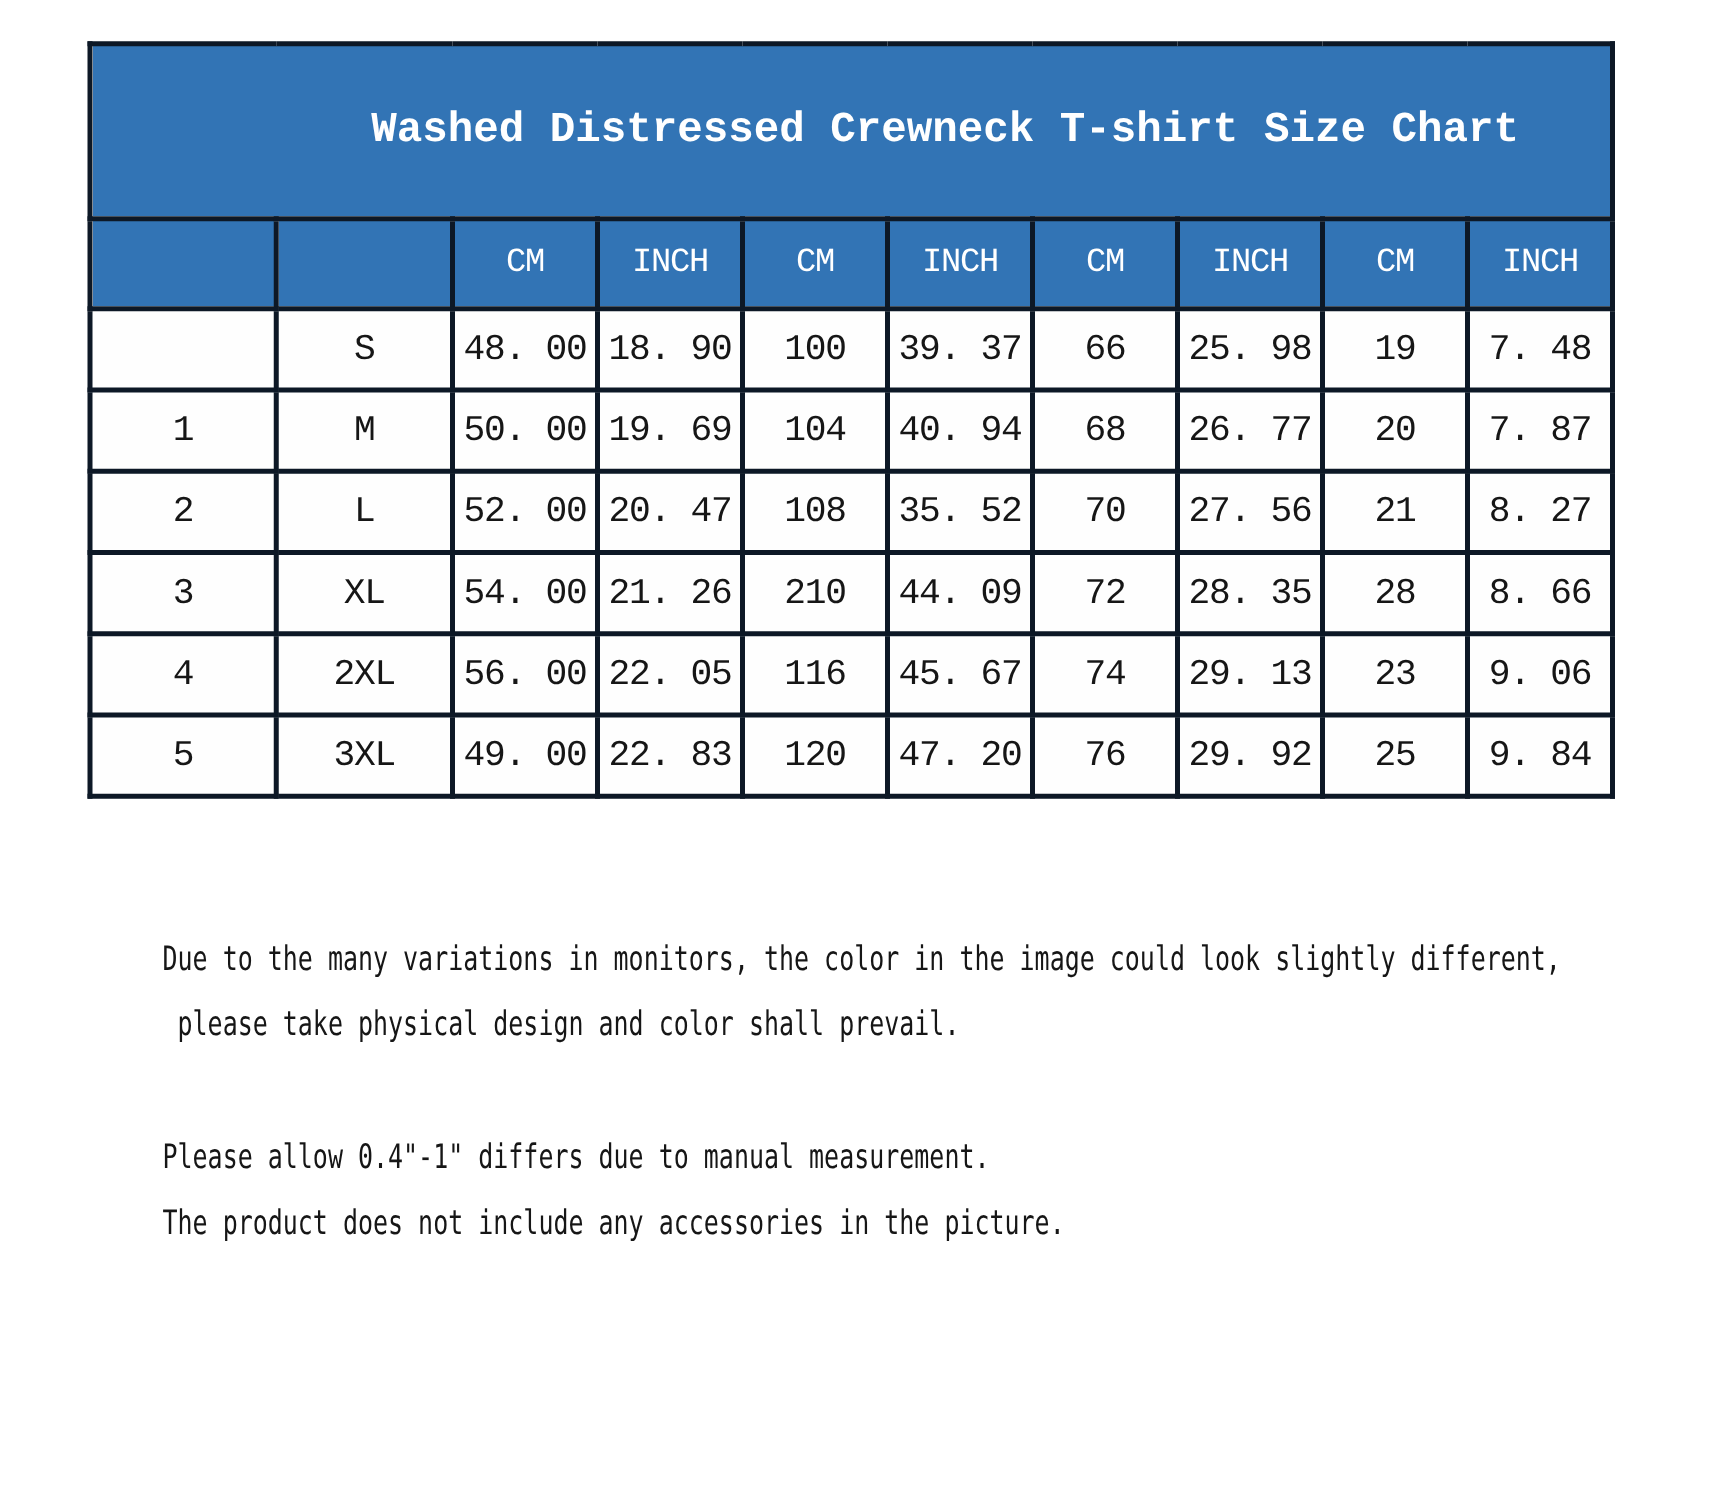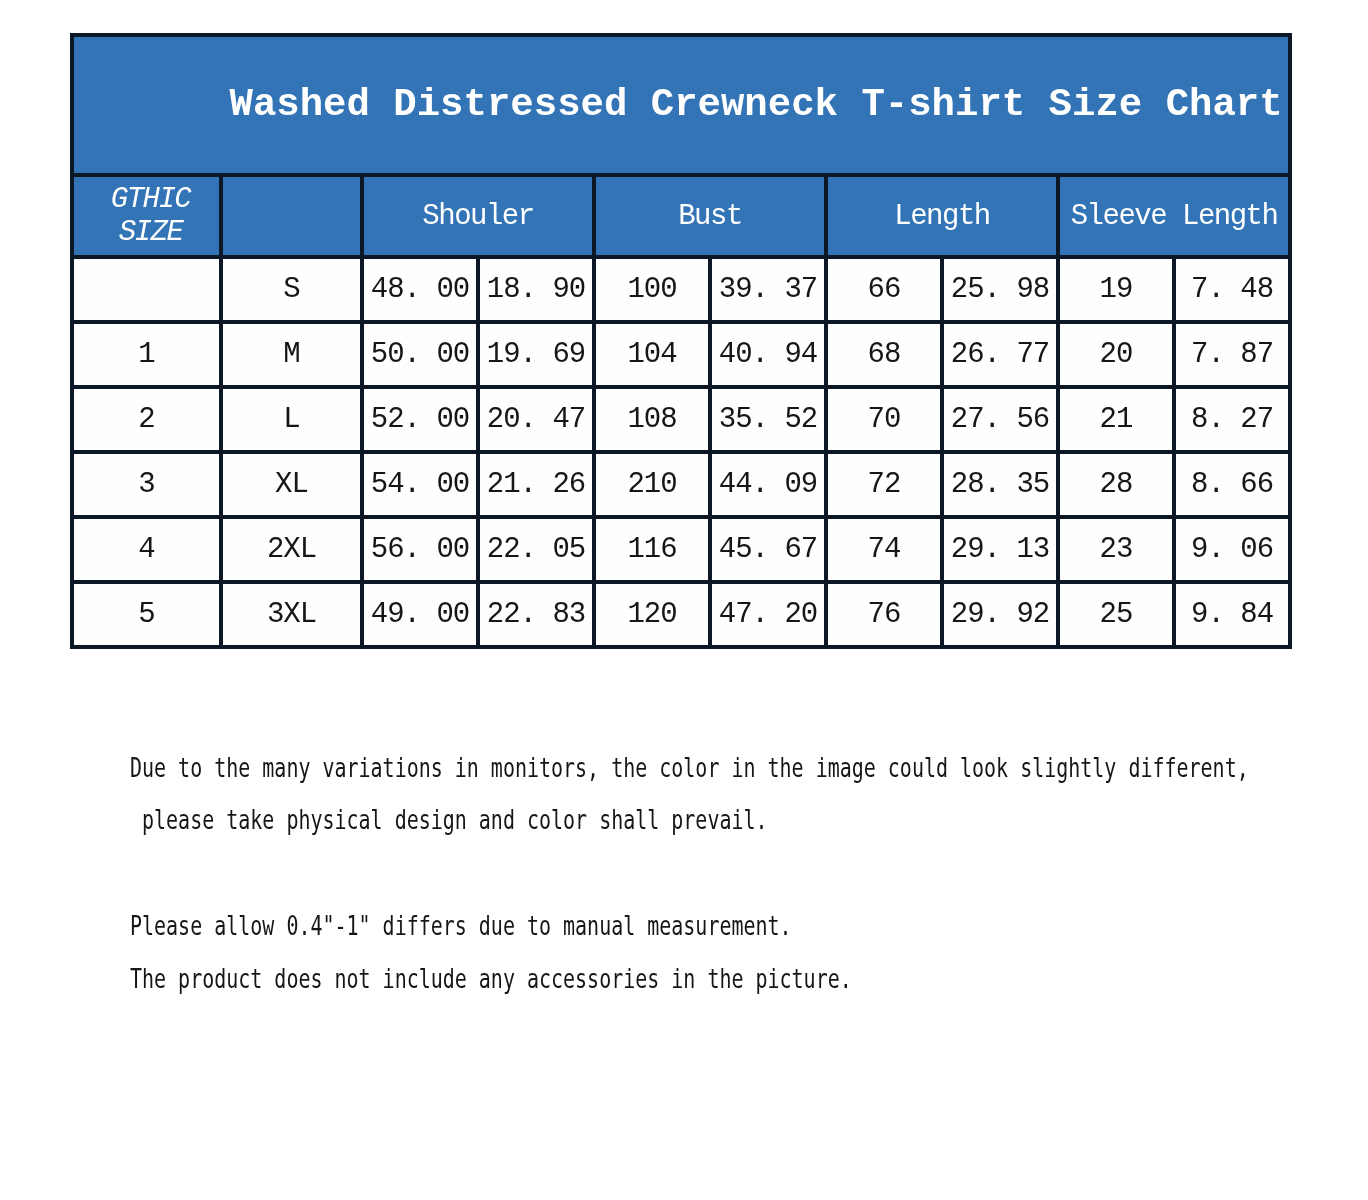--- a/index.html
+++ b/index.html
@@ -30,21 +30,21 @@
     text-align: center;
     vertical-align: middle;
     overflow: hidden;
   }
   
   th.banner {
     height: 140px;
     background: #3274b5;
     color: #ffffff;
     font-family: "Liberation Mono", monospace;
-    font-size: 39px;
+    font-size: 34px;
     font-weight: bold;
     letter-spacing: 0px;
     padding-left: 150px;
     border-bottom-width: 5px;
   }
   
   tr.group-row th {
     height: 82px;
     background: #3274b5;
     color: #ffffff;
@@ -117,29 +117,33 @@
           <col style="width:116px">
         <col style="width:116px">
           <col style="width:116px">
       </colgroup>
 
       <thead>
         <tr>
           <th class="banner" colspan="10">Washed Distressed Crewneck T-shirt Size Chart</th>
         </tr>
 
-        <tr class="group-row">
-          <th class="brand-cell">GTHIC SIZE</th>
+
+        <tr class="units-row">
           <th></th>
-          <th colspan="2">Shouler</th>
-          <th colspan="2">Bust</th>
-          <th colspan="2">Length</th>
-          <th colspan="2">Sleeve Length</th>
+          <th></th>
+          <th>CM</th>
+          <th>INCH</th>
+          <th>CM</th>
+          <th>INCH</th>
+          <th>CM</th>
+          <th>INCH</th>
+          <th>CM</th>
+          <th>INCH</th>
         </tr>
-
       </thead>
 
       <tbody class="size-rows">
           <tr>
       <td></td>
       <td>S</td>
     <td>48. 00</td>
             <td>18. 90</td>
             <td>100</td>
             <td>39. 37</td>

